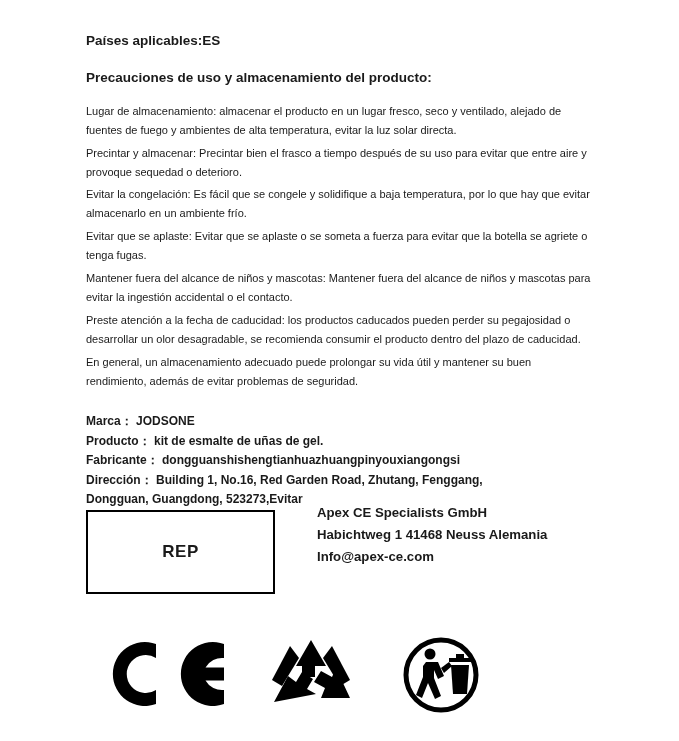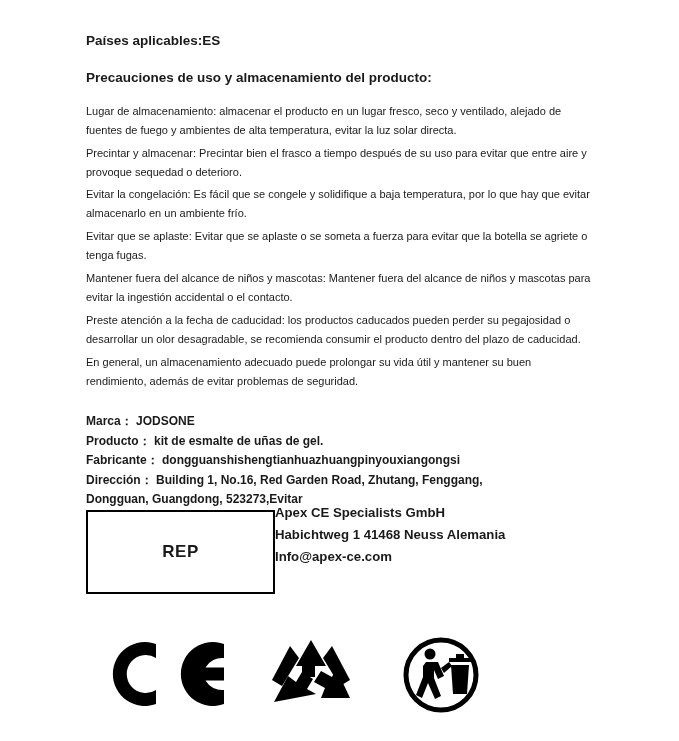--- a/index.html
+++ b/index.html
@@ -73,20 +73,21 @@
     align-items: center;
     justify-content: center;
     font-weight: bold;
     font-size: 17px;
     letter-spacing: 0.5px;
   }
   .ec-rep-box .cell.left {
     border-right: 2px solid #000;
   }
   .rep-address {
+    margin-left: 42px;
     margin-top: 20px;
   }
   .rep-address div {
     font-weight: bold;
     font-size: 13.2px;
     line-height: 1.66;
   }
   .symbols-row {
     position: absolute;
     left: 86px;

